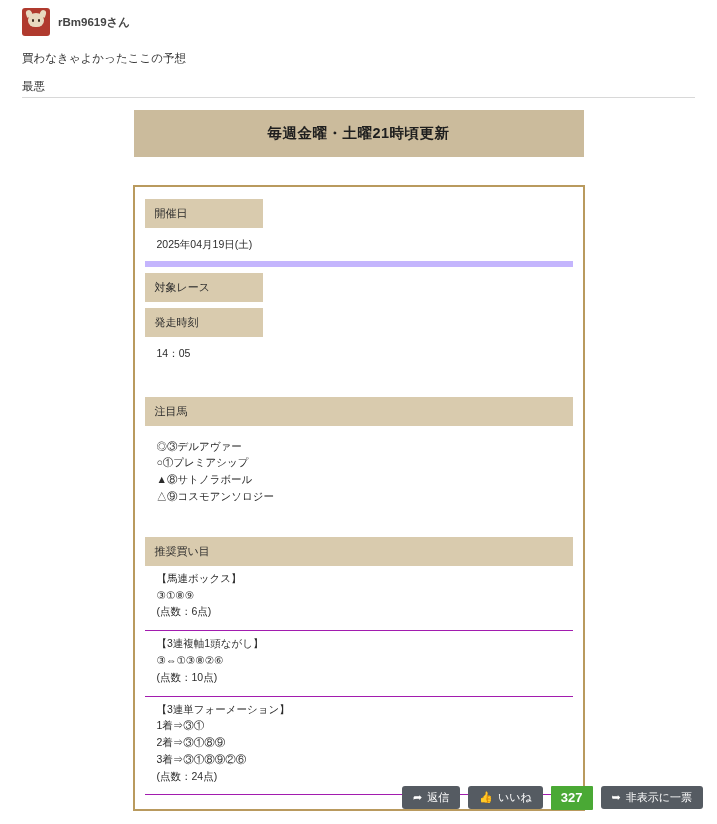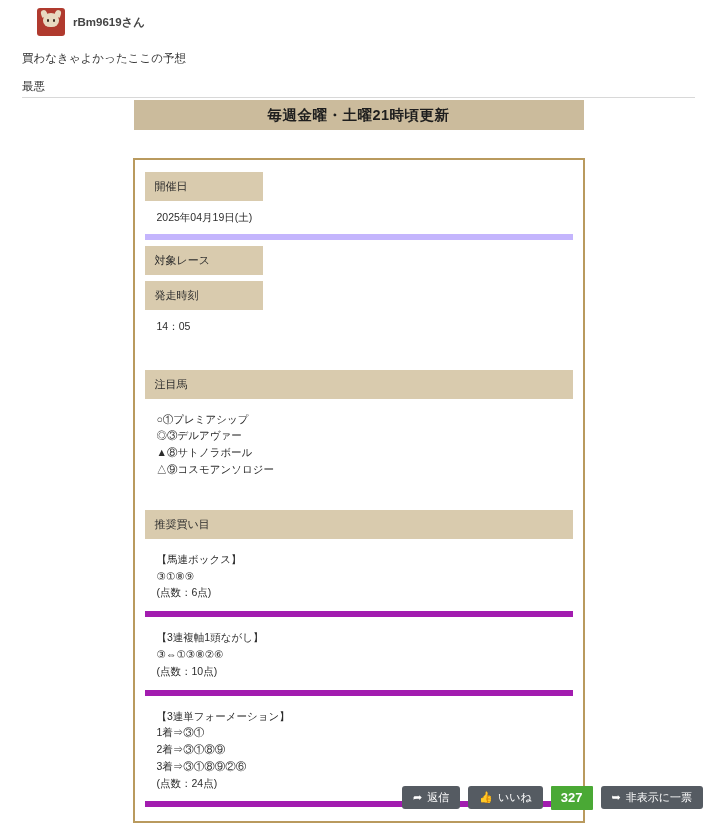--- a/index.html
+++ b/index.html
@@ -19,21 +19,21 @@
     position: relative;
     width: 717px;
     height: 824px;
     background: #fff;
     box-sizing: border-box;
   }
   
   .user-row {
     display: flex;
     align-items: center;
-    padding: 8px 10px 6px 37px;
+    padding: 8px 10px 6px 22px;
   }
   .avatar {
     width: 28px;
     height: 28px;
     border-radius: 3px;
     background: #b03a2e;
     position: relative;
     overflow: hidden;
     flex: none;
   }
@@ -80,23 +80,23 @@
   .post-line.second {
     padding-top: 9px;
     padding-bottom: 10px;
   }
   .divider {
     margin: 0 22px 0 22px;
     border-bottom: 1px solid #d8d8d8;
   }
   
   .banner {
-    margin: 2px auto 0 auto;
+    margin: 12px auto 0 auto;
     width: 450px;
-    height: 30px;
+    height: 47px;
     background: #cbbb9c;
     display: flex;
     align-items: center;
     justify-content: center;
   }
   .banner-text {
     font-size: 14.5px;
     font-weight: bold;
     color: #1e1e1e;
     letter-spacing: 0.5px;
@@ -128,22 +128,22 @@
     line-height: 1.55;
   }
   .sec-body.no-border { border-bottom: none; }
   .group { margin-bottom: 6px; }
   .group.tight { margin-bottom: 0; }
   .sec-gap { height: 16px; }
   .sec-gap.lg { height: 20px; }
   .list-block {
     font-size: 10.5px;
     line-height: 1.6;
-    padding: 12px 10px 10px 12px;
-    border-bottom: 6px solid #a21caf;
+    padding: 4px 10px 10px 12px;
+    border-bottom: 1px solid #a21caf;
     color: #2b2b2b;
   }
   .horse-lines {
     padding: 12px 10px 10px 12px;
     font-size: 10.5px;
     line-height: 1.6;
     color: #2b2b2b;
   }
   
   .footer {
@@ -219,22 +219,22 @@
     <div class="group">
       <div class="sec-head narrow">発走時刻</div>
       <div class="sec-body no-border">14：05</div>
     </div>
 
     <div class="sec-gap lg"></div>
 
     <div class="group">
       <div class="sec-head full">注目馬</div>
       <div class="horse-lines">
+        <div>◎③デルアヴァー</div>
         <div>○①プレミアシップ</div>
-        <div>◎③デルアヴァー</div>
         <div>▲⑧サトノラボール</div>
         <div>△⑨コスモアンソロジー</div>
       </div>
     </div>
 
     <div class="sec-gap"></div>
 
     <div class="group tight">
       <div class="sec-head full">推奨買い目</div>
 

